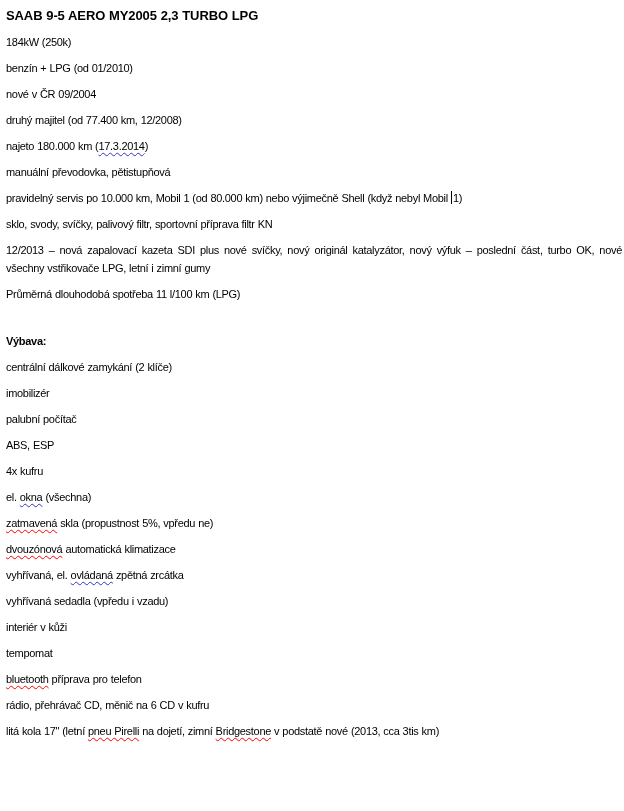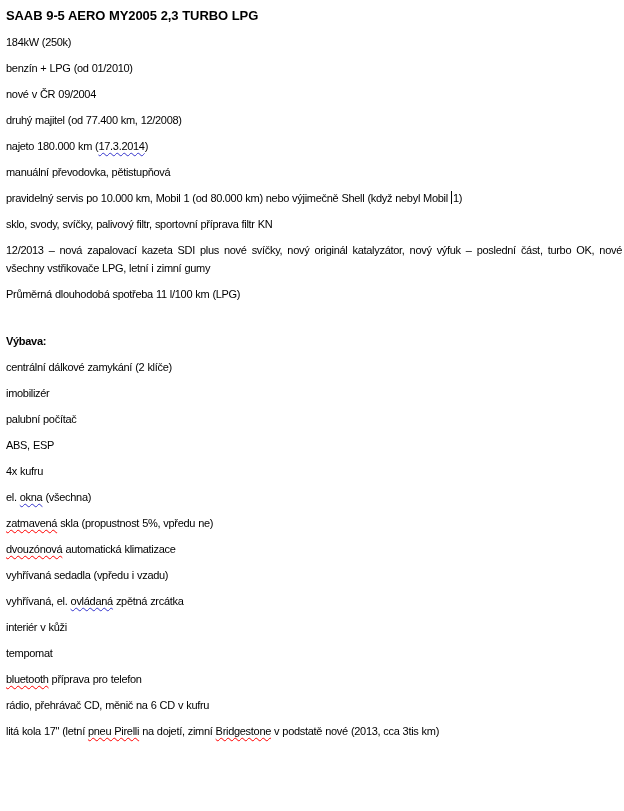--- a/index.html
+++ b/index.html
@@ -129,24 +129,24 @@
       <div class="para">
         <div class="line"><span>el. </span><span class="run-blue">okna</span><span> (všechna)</span></div>
       </div>
       <div class="para">
         <div class="line"><span class="run-red">zatmavená</span><span> skla (propustnost 5%, vpředu ne)</span></div>
       </div>
       <div class="para">
         <div class="line"><span class="run-red">dvouzónová</span><span> automatická klimatizace</span></div>
       </div>
       <div class="para">
-        <div class="line"><span>vyhřívaná sedadla (vpředu i vzadu)</span></div>
+        <div class="line"><span>vyhřívaná, el. </span><span class="run-blue">ovládaná</span><span> zpětná zrcátka</span></div>
       </div>
       <div class="para">
-        <div class="line"><span>vyhřívaná, el. </span><span class="run-blue">ovládaná</span><span> zpětná zrcátka</span></div>
+        <div class="line"><span>vyhřívaná sedadla (vpředu i vzadu)</span></div>
       </div>
       <div class="para">
         <div class="line"><span>interiér v kůži</span></div>
       </div>
       <div class="para">
         <div class="line"><span>tempomat</span></div>
       </div>
       <div class="para">
         <div class="line"><span class="run-red">bluetooth</span><span> příprava pro telefon</span></div>
       </div>

